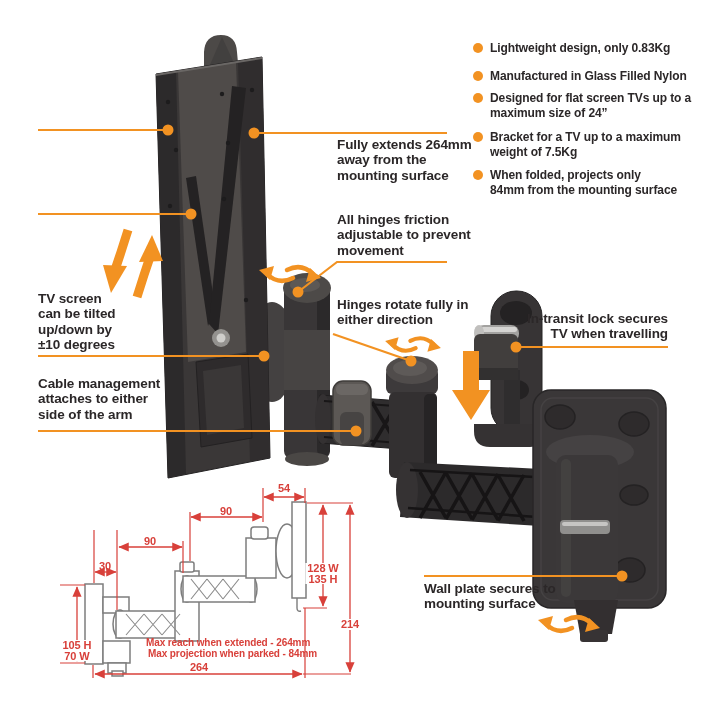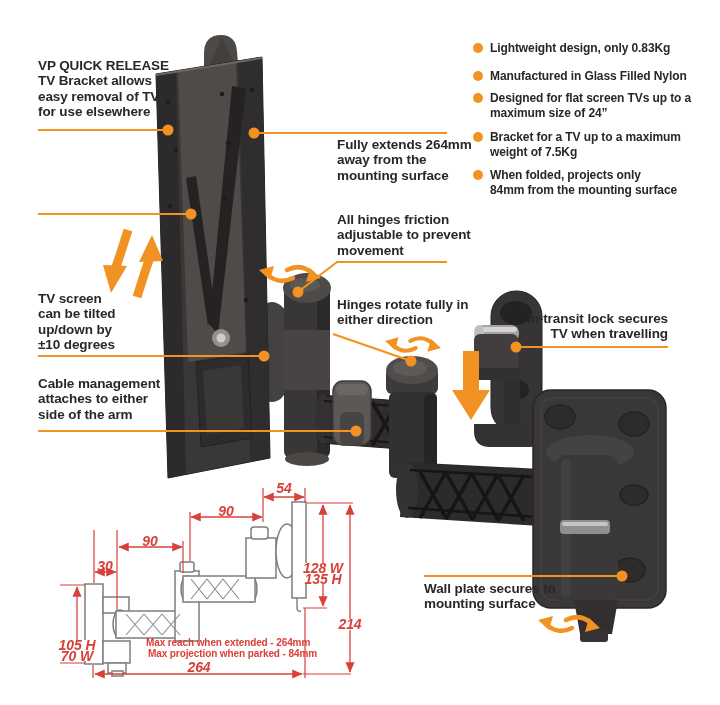--- a/index.html
+++ b/index.html
@@ -4,22 +4,22 @@
 <style>
   html,body{margin:0;padding:0;background:#fff;}
   .stage{position:relative;width:720px;height:705px;background:#fff;overflow:hidden;
          font-family:"Liberation Sans",sans-serif;font-weight:700;letter-spacing:-0.1px;}
   .art{position:absolute;left:0;top:0;}
   .lbl{position:absolute;font-size:13.5px;line-height:15.3px;color:#2b2728;white-space:pre-line;}
   .lbl.r{text-align:right;}
   .feat{position:absolute;left:473px;display:flex;gap:7px;font-size:12px;line-height:15.3px;
         color:#2b2728;white-space:pre-line;}
   .feat .dot{width:10px;height:10px;border-radius:50%;background:#F29222;margin-top:2px;flex:none;}
-  .dim{position:absolute;font-size:14px;line-height:10.5px;color:#d8403a;transform:translateX(-50%);
-       text-align:center;white-space:pre-line;font-style:italic;}
+  .dim{position:absolute;font-size:11px;line-height:10.5px;color:#d8403a;transform:translateX(-50%);
+       text-align:center;white-space:pre-line;}
   .dim.bg{background:#fff;padding:0 2px;margin-top:27px;}
   .note{position:absolute;font-size:10px;line-height:10.5px;color:#d8403a;white-space:nowrap;}
 </style>
 </head>
 <body>
 
 <div class="stage">
 
 <svg class="art" width="720" height="705" viewBox="0 0 720 705">
   <defs>
@@ -205,24 +205,20 @@
     <polygon points="103,265 127,266 111,293" fill="#F29222"></polygon>
     <path d="M137,297 L144,275 L150,257" stroke="#F29222" stroke-width="9" fill="none"></path>
     <polygon points="139,262 163,261 152,235" fill="#F29222"></polygon>
   </g>
   <use href="#rot" transform="translate(290,269)"></use>
   <use href="#rot" transform="translate(413,340) scale(0.9)"></use>
   <use href="#rot" transform="translate(569,619)"></use>
   <polygon fill="#F29222" points="463,351 479,351 479,390 490,390 471,420 452,390 463,390"></polygon>
 </svg>
 
-<div class="lbl" style="left:38px;top:58px">VP QUICK RELEASE
-TV Bracket allows
-easy removal of TV
-for use elsewhere</div>
 <div class="lbl" style="left:38px;top:291px">TV screen
 can be tilted
 up/down by
 ±10 degrees</div>
 <div class="lbl" style="left:38px;top:376px">Cable management
 attaches to either
 side of the arm</div>
 <div class="lbl" style="left:337px;top:137px">Fully extends 264mm
 away from the
 mounting surface</div>

